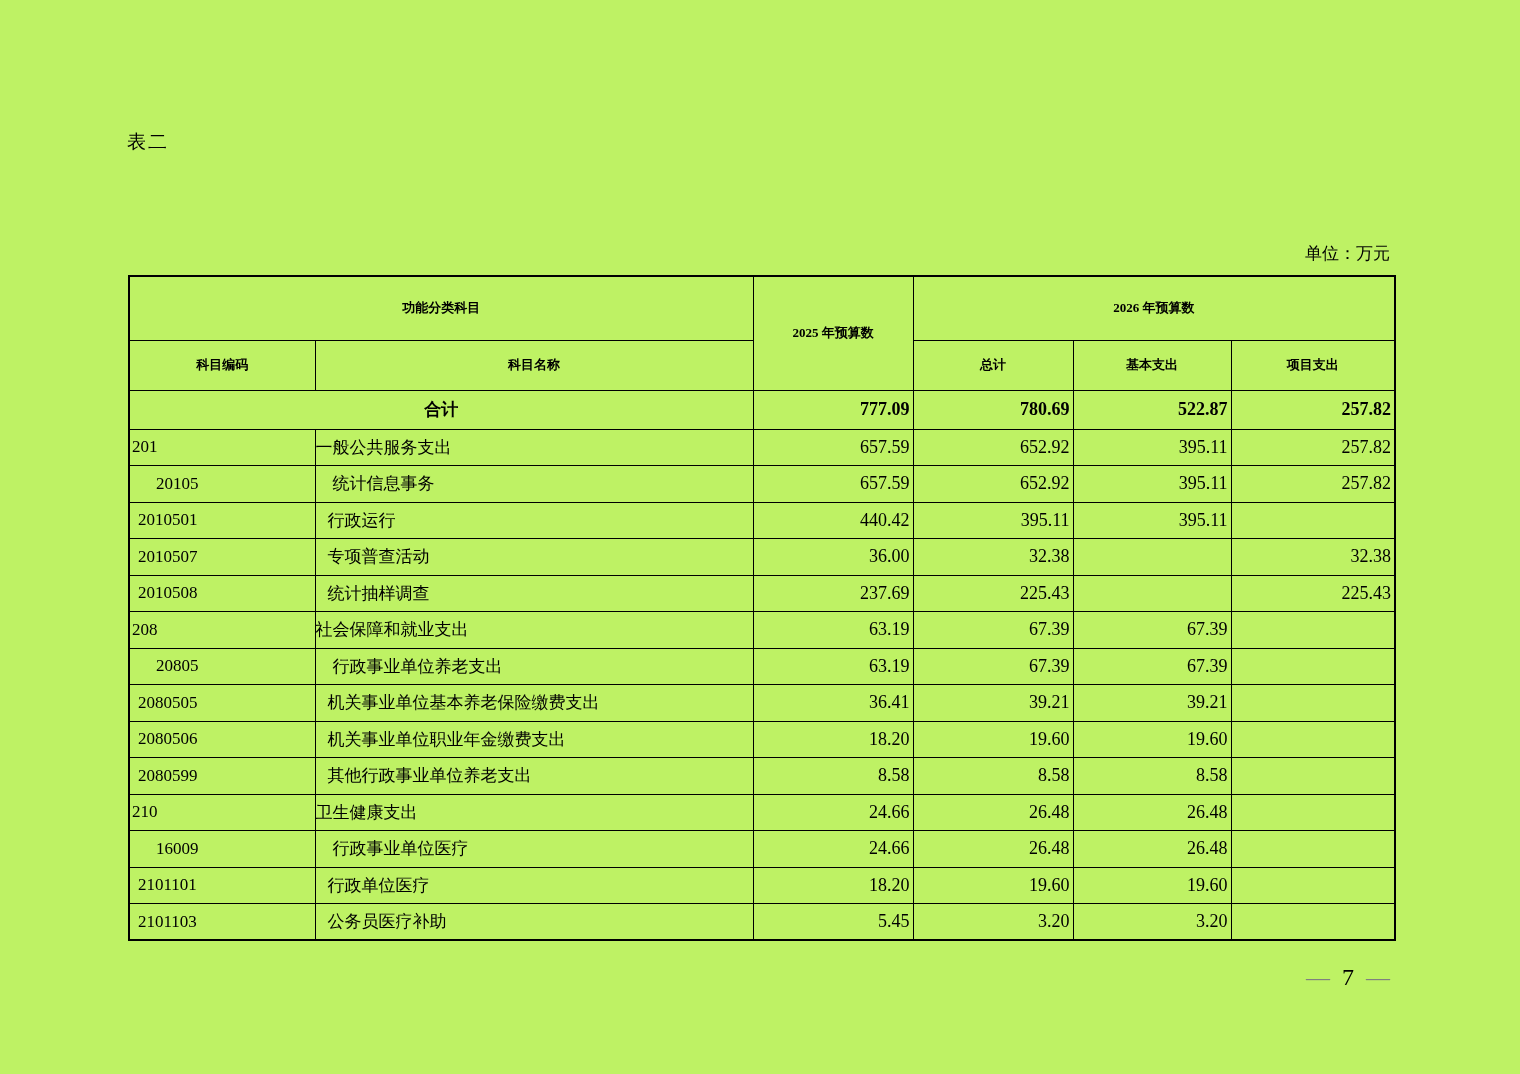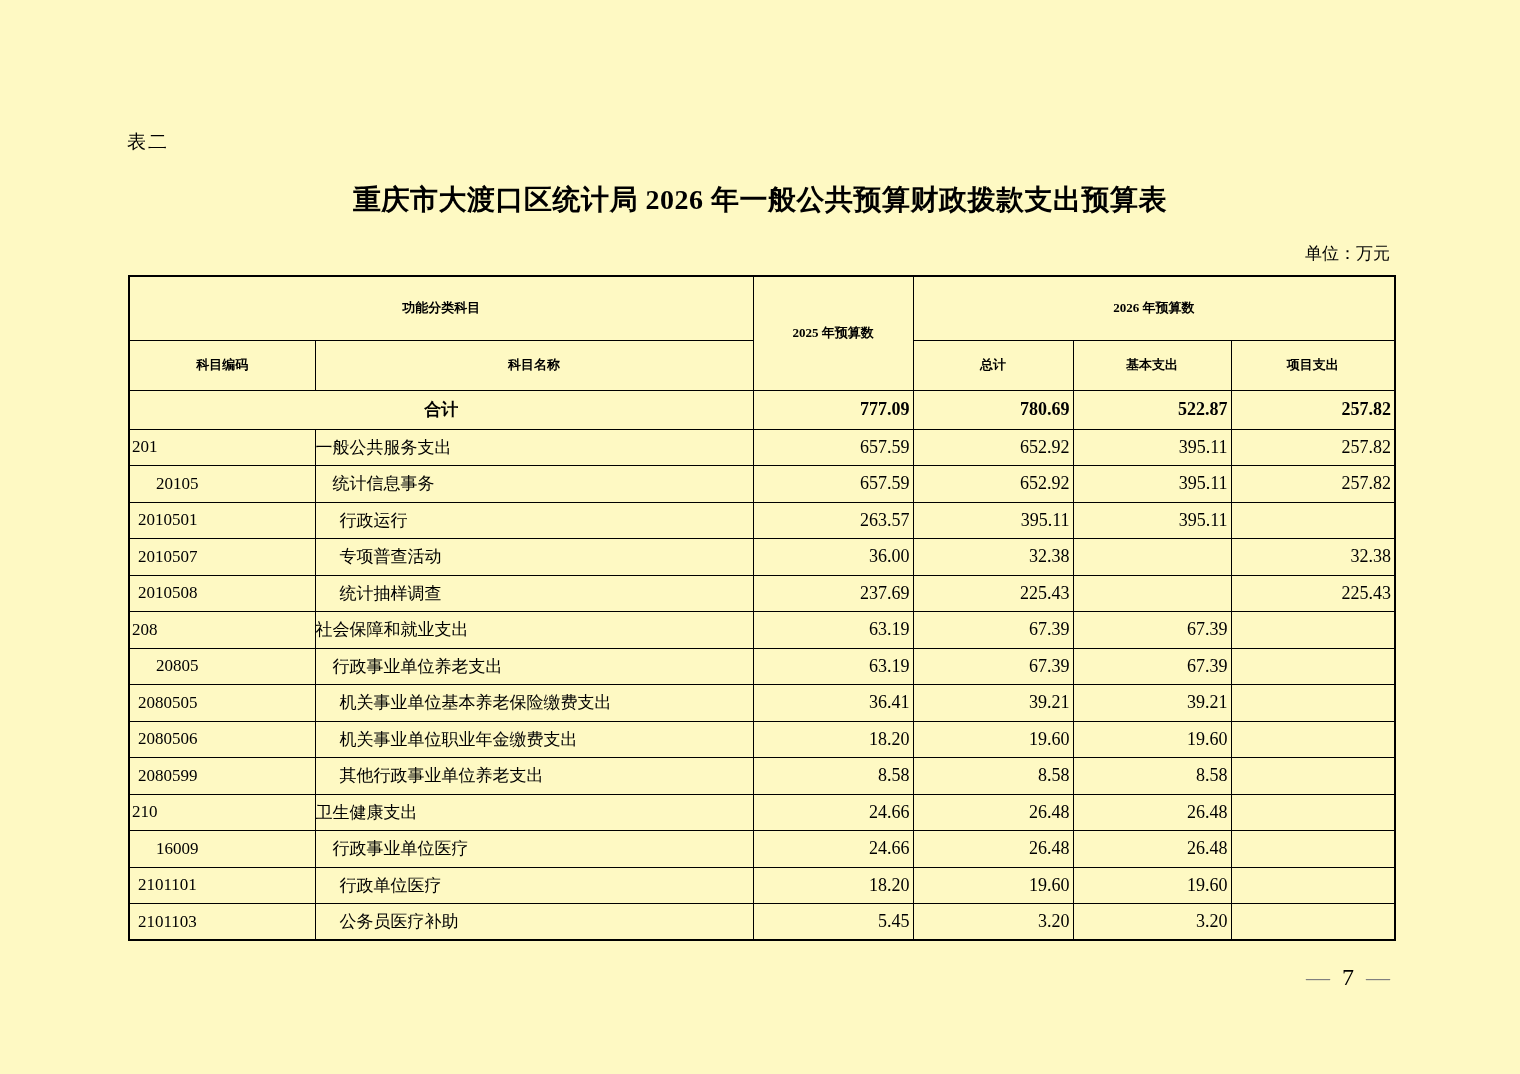--- a/index.html
+++ b/index.html
@@ -1,20 +1,20 @@
 <!DOCTYPE html>
 <html><head>
 <meta charset="utf-8">
 <style>
   html, body { margin: 0; padding: 0; background: #ffffff; }
   .page {
     position: relative;
     width: 1520px;
     height: 1074px;
-    background: #fef9c3;
+    background: #bef264;
     color: #000000;
     font-family: "Liberation Serif", "DejaVu Serif", serif;
     overflow: hidden;
   }
   .table-label {
     position: absolute;
     left: 127px;
     top: 129px;
     font-size: 19px;
     letter-spacing: 2px;
@@ -69,40 +69,39 @@
   }
   .total-row td { font-weight: bold; }
   .total-row td.total-label { text-align: center; font-size: 17px; }
   td.code { text-align: left; }
   td.code.lvl1 { padding-left: 2px; }
   td.code.lvl2 { padding-left: 26px; }
   td.code.lvl3 { padding-left: 8px; }
   td.name { text-align: left; }
   td.name.lvl1 { }
   td.name.lvl2 { padding-left: 17px; }
-  td.name.lvl3 { padding-left: 24px; }
+  td.name.lvl3 { padding-left: 12px; }
   .page-number {
     position: absolute;
     top: 964px;
     right: 130px;
     display: flex;
     align-items: center;
     gap: 12px;
     font-size: 24px;
   }
   .page-number .dash { color: #808080; }
 </style>
 </head>
 <body>
 
 <div class="page">
 
   <div class="table-label">表二</div>
 
-  <h1 class="doc-title">重庆市大渡口区统计局 2026 年一般公共预算财政拨款支出预算表</h1>
 
   <div class="unit-note">单位：万元</div>
 
   <table class="budget-table">
     <colgroup>
       <col style="width:186px">
       <col style="width:438px">
       <col style="width:160px">
       <col style="width:160px">
       <col style="width:158px">
@@ -142,21 +141,21 @@
           <td class="code lvl2">20105</td>
           <td class="name lvl2">统计信息事务</td>
           <td class="num">657.59</td>
           <td class="num">652.92</td>
           <td class="num">395.11</td>
           <td class="num">257.82</td>
         </tr>
         <tr>
           <td class="code lvl3">2010501</td>
           <td class="name lvl3">行政运行</td>
-          <td class="num">263.57</td>
+          <td class="num">440.42</td>
           <td class="num">395.11</td>
           <td class="num">395.11</td>
           <td class="num"></td>
         </tr>
         <tr>
           <td class="code lvl3">2010507</td>
           <td class="name lvl3">专项普查活动</td>
           <td class="num">36.00</td>
           <td class="num">32.38</td>
           <td class="num"></td>

